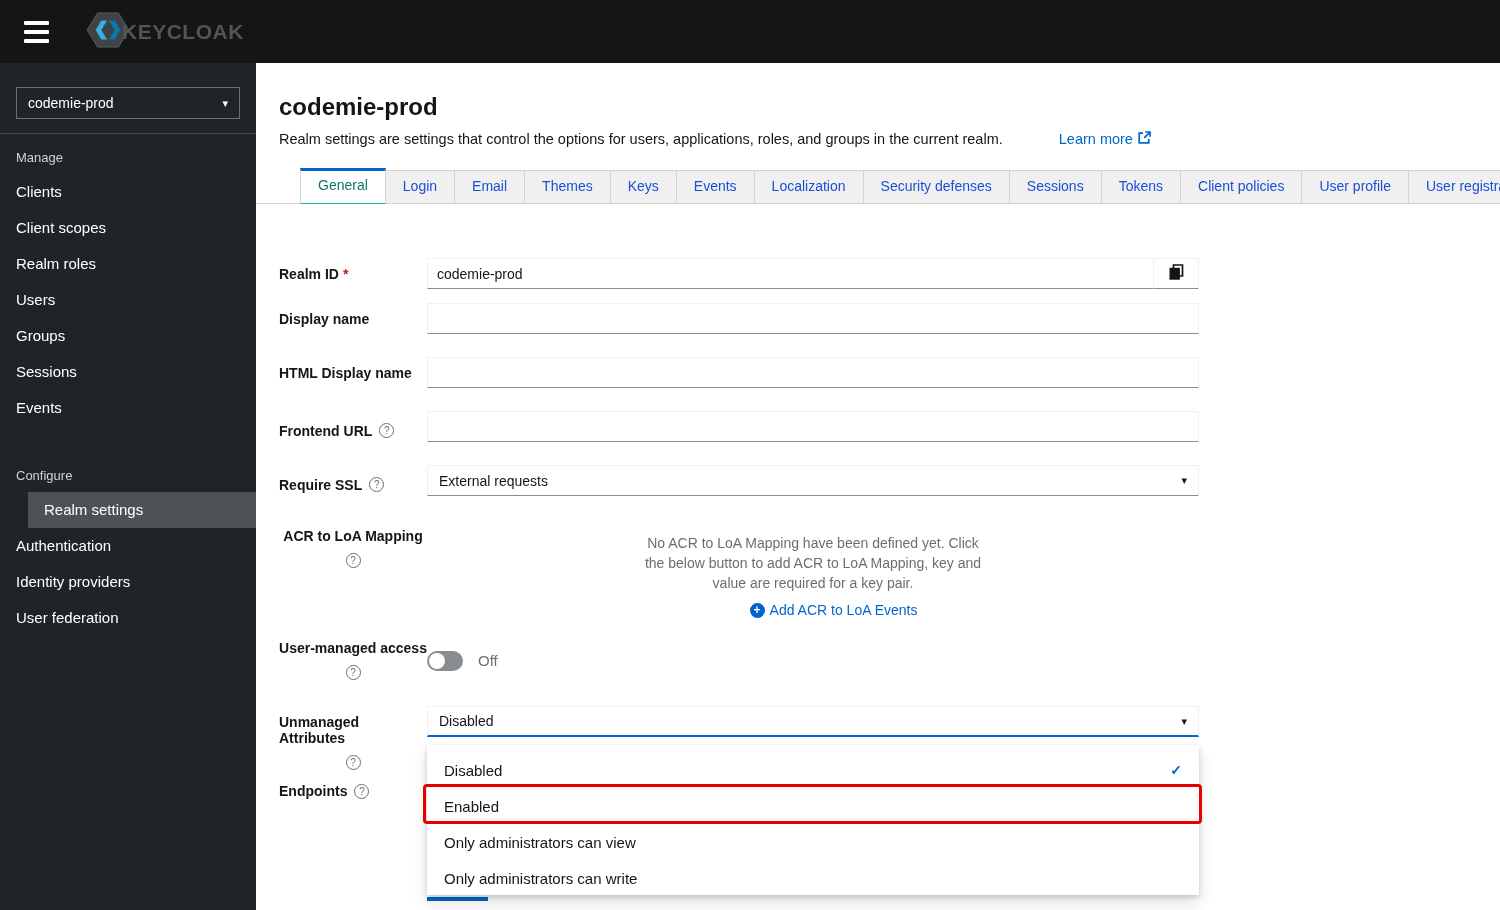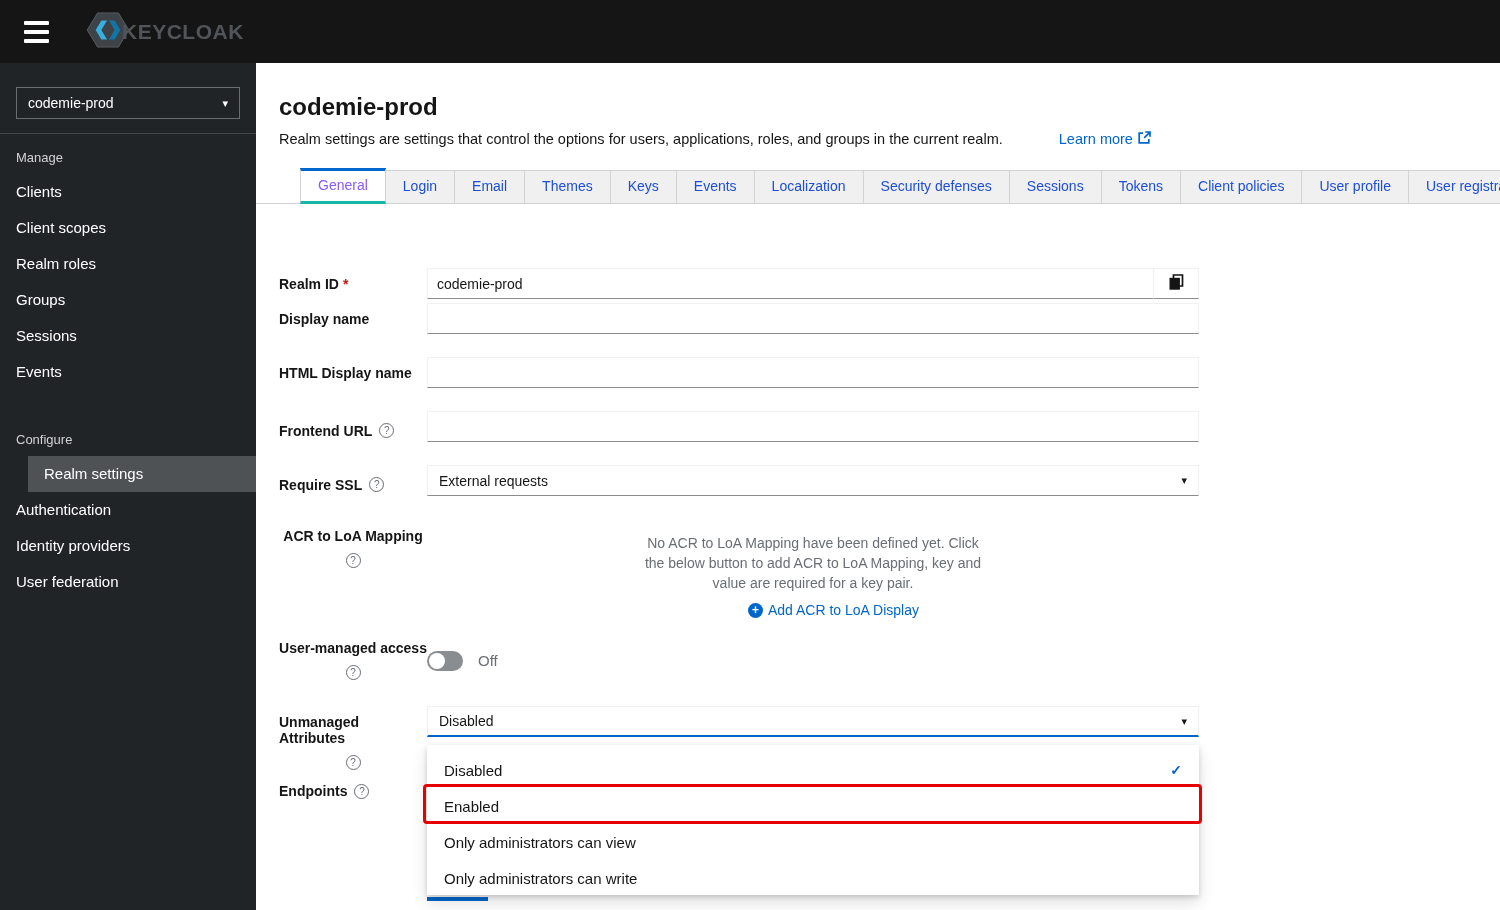--- a/index.html
+++ b/index.html
@@ -30,22 +30,22 @@
   .page-title { position:absolute; top:30px; left:23px; font-size:24px; font-weight:bold; }
   .page-desc { position:absolute; top:68px; left:23px; font-size:14.5px; display:flex; gap:15px; align-items:center; white-space:nowrap; }
   .link { color:#0066cc; cursor:pointer; display:inline-flex; align-items:center; gap:5px;padding-left:41px; }
 
   
   .tabs { position:absolute; top:105px; left:0; right:0; height:36px; display:flex;
     align-items:flex-end; padding-left:44px; border-bottom:1px solid #d2d2d2; }
   .tab { height:33px; padding:0 17px; font-size:14px; line-height:31px; background:#f0f0f0;
     border:1px solid #d2d2d2; border-bottom:none; color:#1d4ed8; cursor:pointer; white-space:nowrap; }
   .tab + .tab { border-left:none; }
-  .tab.active { background:#fff; border-top:3px solid #0066cc; color:#8b5cf6; height:36px;
-    margin-bottom:-1px; border-bottom:3px solid #14b8a6; border-left:1px solid #d2d2d2; position:relative; z-index:2; line-height:28px; }
+  .tab.active { background:#fff; border-top:3px solid #0066cc; color:#0f766e; height:36px;
+    margin-bottom:-1px; border-bottom:1px solid #14b8a6; border-left:1px solid #d2d2d2; position:relative; z-index:2; line-height:28px; }
 
   
   .form-row { position:absolute; left:23px; width:920px; display:flex; }
   .flabel { flex:0 0 148px; font-size:14px; font-weight:bold; color:#151515; }
   .ffield { flex:1; min-width:0; }
   .pad-label { padding-top:8px; }
   .label-stack { display:flex; flex-direction:column; gap:9px; align-items:center; }
   .label-inline { display:flex; align-items:center; gap:7px; }
   .required { color:#c9190b; margin-left:4px; }
   .help-icon { width:15px; height:15px; border:1px solid #6a6e73; border-radius:50%;
@@ -111,20 +111,21 @@
     <span>codemie-prod</span>
     <span class="caret" style="color:#fff">▾</span>
   </div>
   <hr class="sidebar-divider">
 
   <div>
     <div class="nav-section-label">Manage</div>
     <div class="nav-item">Clients</div>
     <div class="nav-item">Client scopes</div>
     <div class="nav-item">Realm roles</div>
+    <div class="nav-item">Users</div>
     <div class="nav-item">Groups</div>
     <div class="nav-item">Sessions</div>
     <div class="nav-item">Events</div>
   </div>
 
   <div class="configure-section">
     <div class="nav-section-label">Configure</div>
     <div class="nav-item selected">Realm settings</div>
     <div class="nav-item">Authentication</div>
     <div class="nav-item">Identity providers</div>
@@ -157,21 +158,21 @@
     <div class="tab">Events</div>
     <div class="tab">Localization</div>
     <div class="tab">Security defenses</div>
     <div class="tab">Sessions</div>
     <div class="tab">Tokens</div>
     <div class="tab">Client policies</div>
     <div class="tab">User profile</div>
     <div class="tab">User registration</div>
   </div>
 
-  <div class="form-row" style="top:205px">
+  <div class="form-row" style="top:195px">
     <div class="flabel pad-label">
       <span>Realm ID</span><span class="required">*</span>
     </div>
     <div class="ffield input-group">
       <input class="pf-input" value="codemie-prod" style="">
       <div class="copy-btn">
         <span>
           <svg width="15" height="16" viewBox="0 0 15 16">
             <path d="M4.5 4.5V1h9v11h-3.2" fill="none" stroke="#151515" stroke-width="1.7"></path>
             <rect x="1.2" y="4.5" width="9" height="10.5" fill="#151515" stroke="#151515" stroke-width="1.4"></rect>
@@ -221,21 +222,21 @@
   <div class="form-row" style="top:465px">
     <div class="flabel label-stack">
       <span>ACR to LoA Mapping</span>
       <span class="help-icon">?</span>
     </div>
     <div class="ffield empty-state">
       <div class="empty-text">No ACR to LoA Mapping have been defined yet. Click the below button to add ACR to LoA Mapping, key and value are required for a key pair.</div>
       <div class="add-link">
         <span class="link">
           <span class="plus-icon">+</span>
-          <span>Add ACR to LoA Display</span>
+          <span>Add ACR to LoA Events</span>
         </span>
       </div>
     </div>
   </div>
 
   <div class="form-row" style="top:577px">
     <div class="flabel label-stack">
       <span>User-managed access</span>
       <span class="help-icon">?</span>
     </div>

